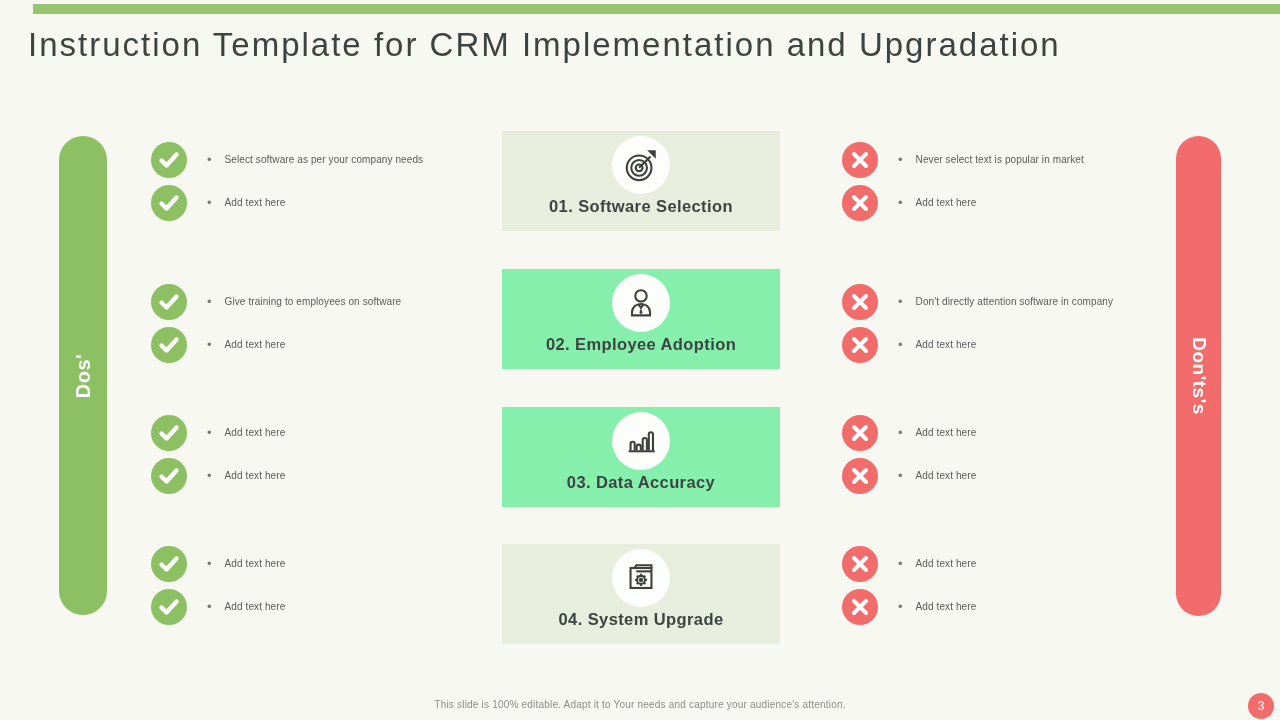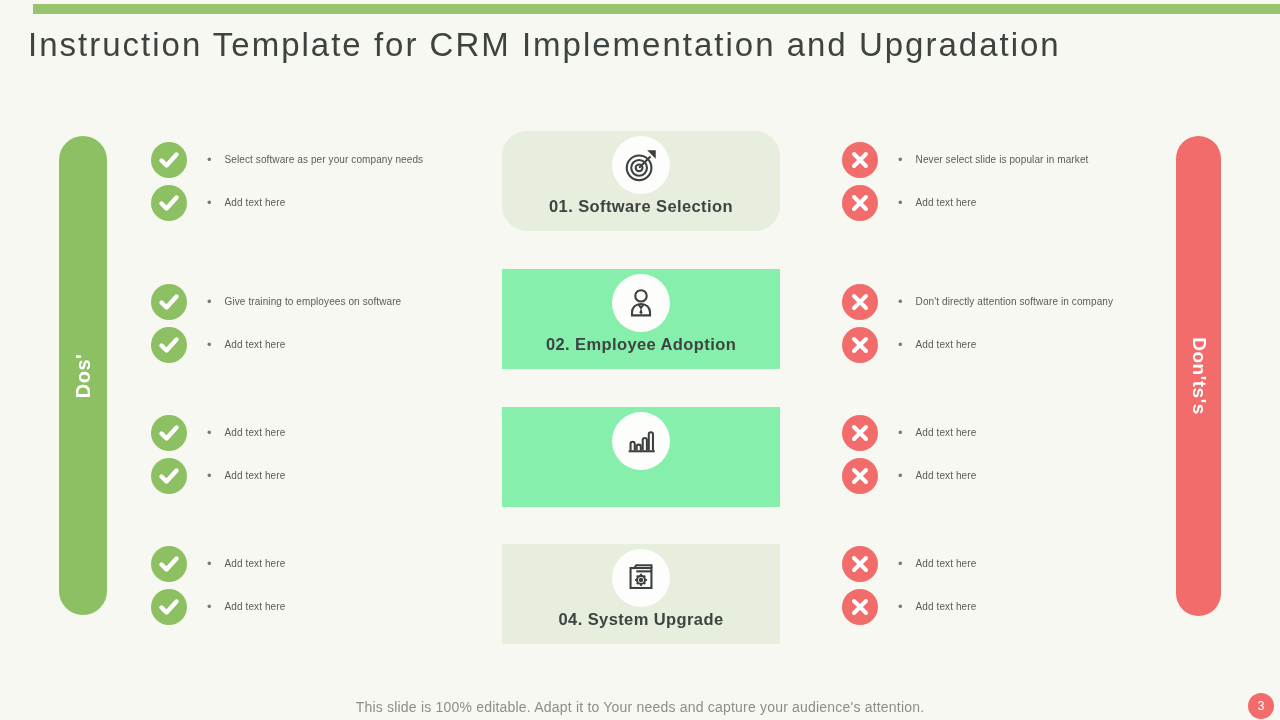--- a/index.html
+++ b/index.html
@@ -34,21 +34,21 @@
   .rail-dos .rail-label  { transform:translate(-50%,-50%) rotate(-90deg); }
   .rail-donts .rail-label{ transform:translate(-50%,-50%) rotate(90deg); font-size:19px; }
 
   
   .card {
     position:absolute; left:502px; width:278px; height:100px;
     text-align:center;
   }
   .card.bg-green { background:#e7eedd; }
   .card.bg-pink  { background:#86efac; }
-  .card-top-1 { top:127px;border-radius:25px; } .card-top-2 { top:265px; }
+  .card-top-1 { top:127px; } .card-top-2 { top:265px; }
   .card-top-3 { top:403px; } .card-top-4 { top:540px; }
   .icon-circle {
     width:58px; height:58px; border-radius:50%; background:#fdfdfb;
     margin:5px auto 0; display:flex; align-items:center; justify-content:center;
   }
   .card-title {
     margin-top:3px; font-size:16.5px; font-weight:bold; color:#3d4442;
     letter-spacing:0.4px;
   }
 
@@ -69,21 +69,21 @@
   .item-body { display:flex; align-items:flex-start; margin-left:20px; }
   .bullet { font-size:13px; color:#7a7a7a; line-height:19px; margin-right:13px; }
   .item-text {
     font-size:10px; line-height:19.5px; color:#5b5b5b; width:218px;
     letter-spacing:0.1px;
   }
 
   
   .footer-note {
     position:absolute; left:0; top:695px; width:1280px; text-align:center;
-    font-size:14px; color:#8d8d8d; letter-spacing:0.2px;
+    font-size:10px; color:#8d8d8d; letter-spacing:0.2px;
   }
   .page-badge {
     position:absolute; left:1248px; top:689px; width:26px; height:26px;
     border-radius:50%; background:#f26c6c; color:#fff;
     display:flex; align-items:center; justify-content:center;
     font-size:12px;
   }
 
   svg { display:block; }
 </style>
@@ -138,20 +138,21 @@
       <svg width="38" height="38" viewBox="0 0 40 40">
         <g fill="none" stroke="#3c4140" stroke-width="2.2">
           <path d="M9 30 L9 23 A2.2 2.2 0 0 1 13.4 23 L13.4 30"></path>
           <path d="M15.4 30 L15.4 26 A2.2 2.2 0 0 1 19.8 26 L19.8 30"></path>
           <path d="M21.8 30 L21.8 19 A2.2 2.2 0 0 1 26.2 19 L26.2 30"></path>
           <path d="M28.2 30 L28.2 13 A2.2 2.2 0 0 1 32.6 13 L32.6 30"></path>
           <path d="M7 30.8 L34.5 30.8"></path>
         </g>
       </svg>
     </div>
+    <div class="card-title">03. Data Accuracy</div>
   </div>
 
   <div class="card bg-green card-top-4">
     <div class="icon-circle">
       <svg width="38" height="38" viewBox="0 0 40 40">
         <g fill="none" stroke="#3c4140" stroke-width="2.2">
           <rect x="9" y="9.5" width="22" height="21"></rect>
           <path d="M13 9.5 L15 6.5 L31 6.5 L31 9.5"></path>
           <path d="M15 13 L31 13"></path>
           <circle cx="20" cy="22" r="4.2"></circle>
@@ -274,21 +275,21 @@
   <div class="rows-right">
     <div class="row row-top-1">
       <div class="item">
         <span class="badge red">
           <svg width="36" height="36" viewBox="0 0 36 36">
               <path d="M12 12 L24 24 M24 12 L12 24" stroke="#fff" stroke-width="4" stroke-linecap="round"></path>
             </svg>
         </span>
         <span class="item-body">
             <span class="bullet">•</span>
-            <span class="item-text">Never select slide is popular in market</span>
+            <span class="item-text">Never select text is popular in market</span>
           </span>
       </div>
       <div class="item second">
         <span class="badge red">
           <svg width="36" height="36" viewBox="0 0 36 36">
               <path d="M12 12 L24 24 M24 12 L12 24" stroke="#fff" stroke-width="4" stroke-linecap="round"></path>
             </svg>
         </span>
         <span class="item-body">
             <span class="bullet">•</span>

